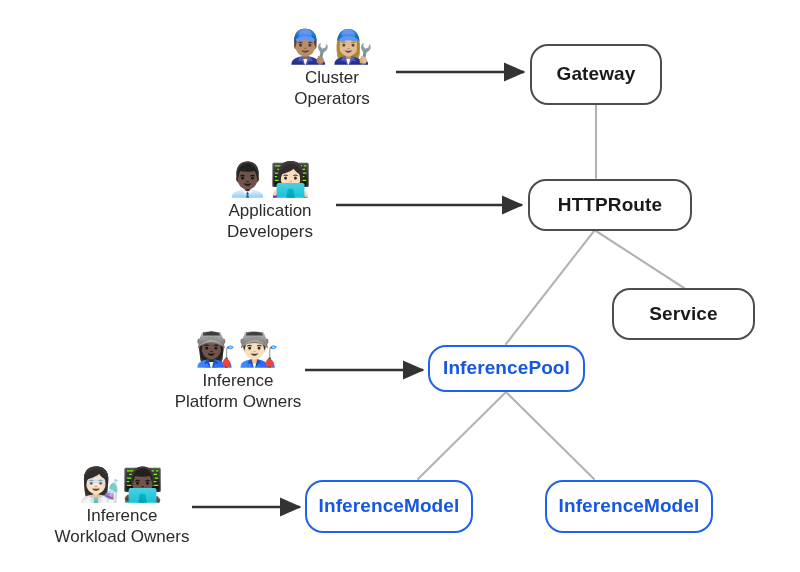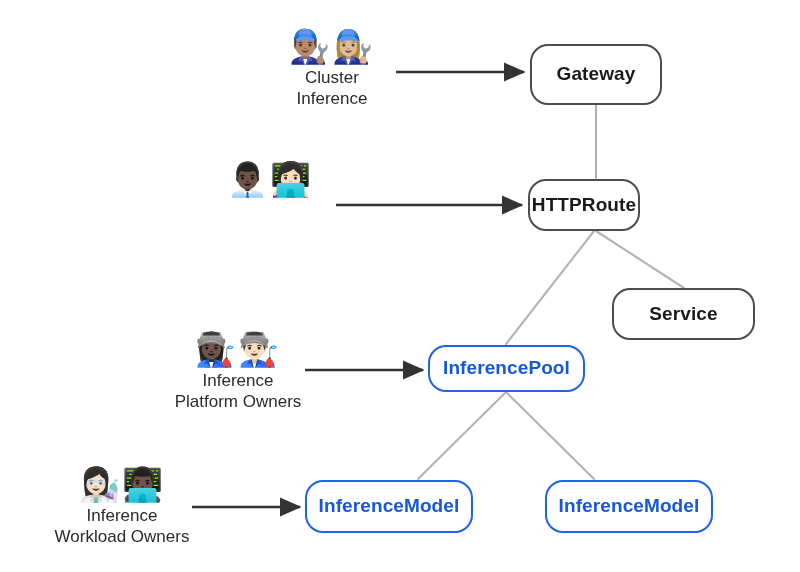--- a/index.html
+++ b/index.html
@@ -107,44 +107,46 @@
       <line x1="396" y1="72" x2="524" y2="72"></line>
       <line x1="336" y1="205" x2="522" y2="205"></line>
       <line x1="305" y1="370" x2="423" y2="370"></line>
       <line x1="192" y1="507" x2="300" y2="507"></line>
     </g>
   </svg>
 
   <div class="persona" style="left:252px; top:30px; width:160px;">
     <div class="persona-emoji">👨🏽‍🔧👩🏼‍🔧</div>
     <div class="persona-name">Cluster
-Inference</div>
+Operators</div>
   </div>
 
   <div class="persona" style="left:190px; top:163px; width:160px;">
     <div class="persona-emoji">👨🏿‍💼👩🏻‍💻</div>
+    <div class="persona-name">Application
+Developers</div>
   </div>
 
   <div class="persona" style="left:150px; top:333px; width:176px;">
     <div class="persona-emoji">👩🏿‍🏭👨🏻‍🏭</div>
     <div class="persona-name">Inference
 Platform Owners</div>
   </div>
 
   <div class="persona" style="left:30px; top:468px; width:184px;">
     <div class="persona-emoji">👩🏻‍🔬👨🏿‍💻</div>
     <div class="persona-name">Inference
 Workload Owners</div>
   </div>
 
   <div class="node core" style="left:530px; top:44px; width:132px; height:61px;">
     <span class="node-label">Gateway</span>
   </div>
 
-  <div class="node core" style="left:528px; top:179px; width:112px; height:52px;">
+  <div class="node core" style="left:528px; top:179px; width:164px; height:52px;">
     <span class="node-label">HTTPRoute</span>
   </div>
 
   <div class="node core" style="left:612px; top:288px; width:143px; height:52px;">
     <span class="node-label">Service</span>
   </div>
 
   <div class="node ext" style="left:428px; top:345px; width:157px; height:47px;">
     <span class="node-label">InferencePool</span>
   </div>

